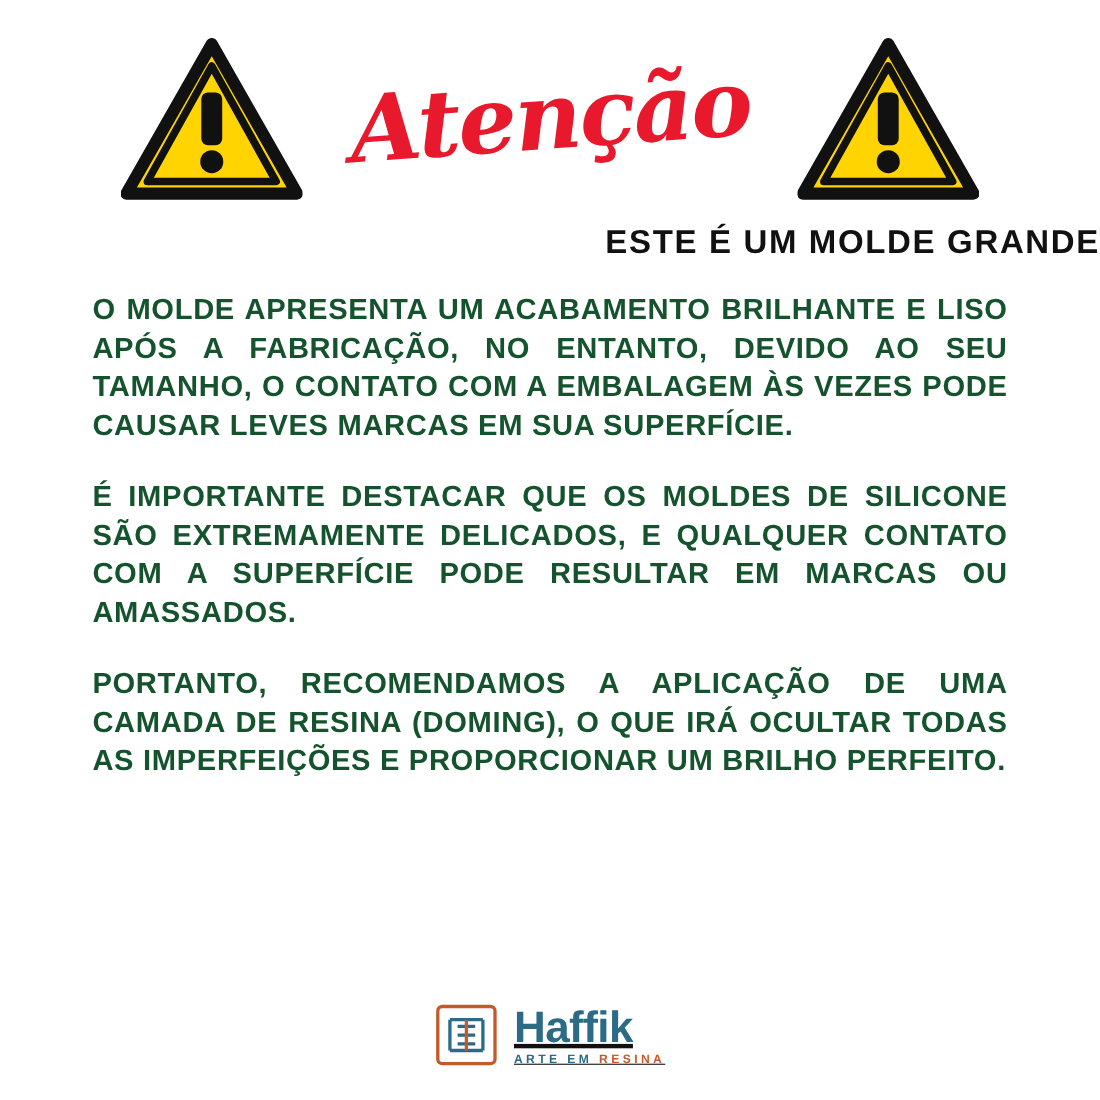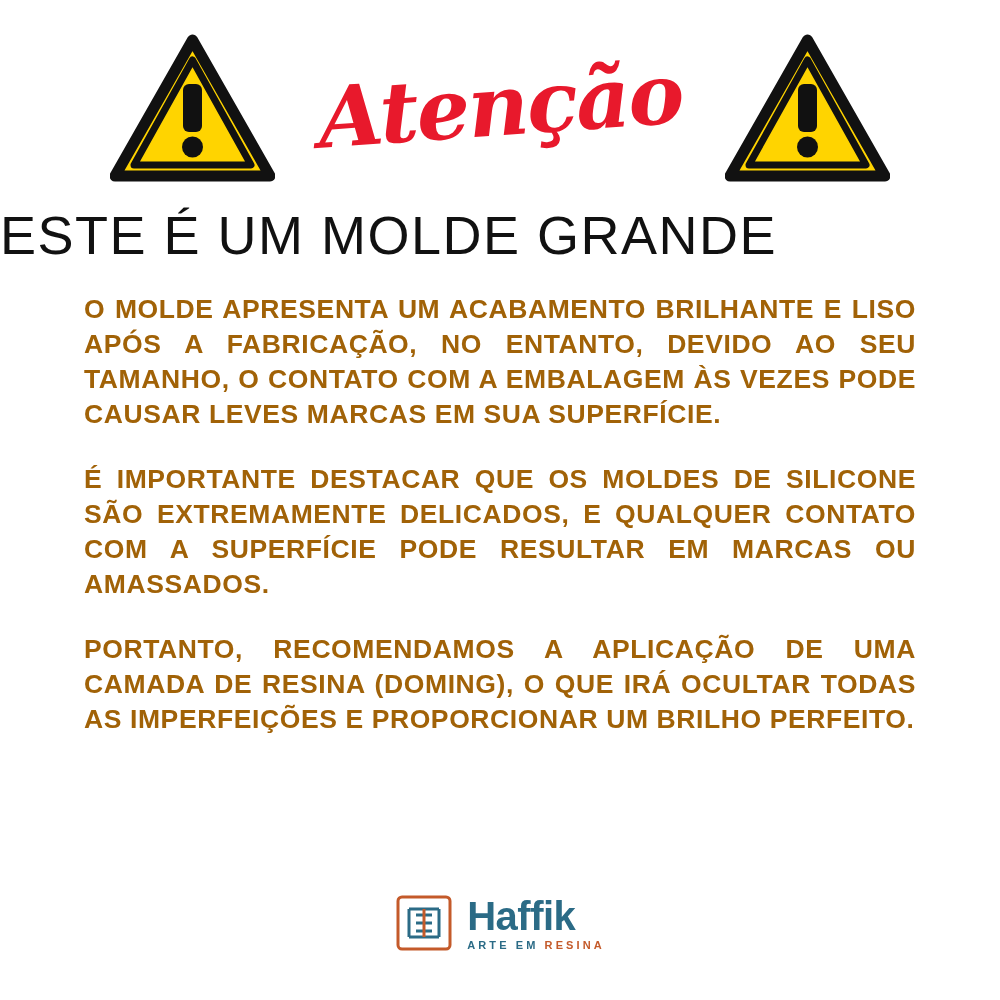--- a/index.html
+++ b/index.html
@@ -46,57 +46,58 @@
     line-height: 0.95;
     color: #e8192c;
     letter-spacing: -2px;
     transform: rotate(-4deg);
     margin-top: -6px;
     white-space: nowrap;
   }
 
   
   .main-heading {
-    text-align: left;
-    font-size: 54px;
-    font-weight: 400;
+    text-align: right;
+    font-size: 30px;
+    font-weight: 700;
     letter-spacing: 1.5px;
     color: #111111;
     margin: 14px 0 26px 0;
   }
 
   
   .body-copy {
     padding: 0 84px;
     box-sizing: border-box;
   }
   .body-copy p {
     margin: 0 0 30px 0;
     font-size: 26.5px;
     line-height: 1.32;
     font-weight: 700;
     letter-spacing: 0.6px;
     text-align: justify;
     text-justify: inter-word;
-    color: #a16207;
+    color: #14532d;
   }
   .body-copy p:last-child {
     margin-bottom: 0;
   }
 
   
   .footer {
     position: absolute;
     left: 0;
     right: 0;
-    bottom: 48px;
+    bottom: 30px;
     display: flex;
     align-items: center;
     justify-content: center;
     gap: 14px;
+    text-decoration: underline;
   }
   .logo-mark {
     width: 58px;
     height: 58px;
     flex: 0 0 auto;
   }
   .logo-text {
     display: flex;
     flex-direction: column;
     justify-content: center;

